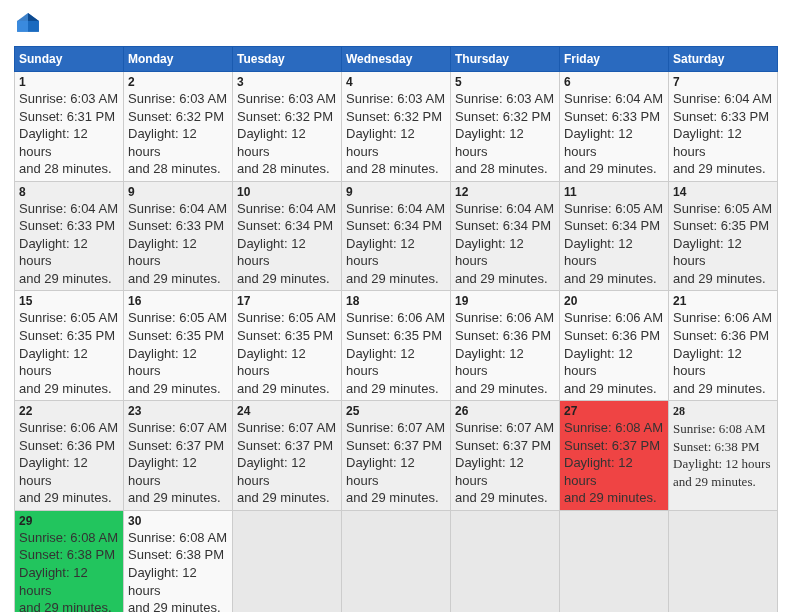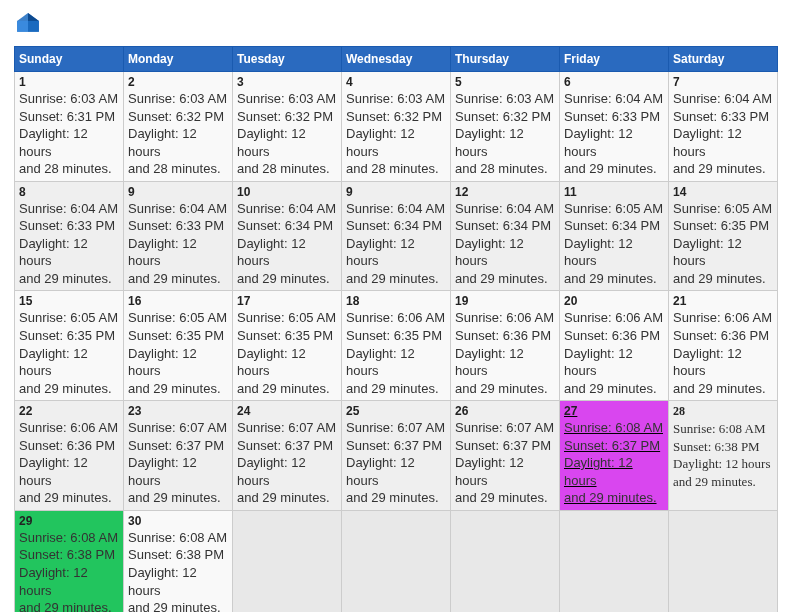--- a/index.html
+++ b/index.html
@@ -242,21 +242,21 @@
             <div class="day-info">Sunrise: 6:07 AM<br>Sunset: 6:37 PM<br>Daylight: 12 hours<br>and 29 minutes.</div>
           </td>
           <td style="background: rgb(239, 239, 239); margin-top: 16px;">
             <span class="day-number">25</span>
             <div class="day-info">Sunrise: 6:07 AM<br>Sunset: 6:37 PM<br>Daylight: 12 hours<br>and 29 minutes.</div>
           </td>
           <td style="background: rgb(239, 239, 239);">
             <span class="day-number">26</span>
             <div class="day-info">Sunrise: 6:07 AM<br>Sunset: 6:37 PM<br>Daylight: 12 hours<br>and 29 minutes.</div>
           </td>
-          <td style="background: #d946ef; text-decoration: underline;">
+          <td style="background: #ef4444;">
             <span class="day-number">27</span>
             <div class="day-info">Sunrise: 6:08 AM<br>Sunset: 6:37 PM<br>Daylight: 12 hours<br>and 29 minutes.</div>
           </td>
           <td style="background: rgb(239, 239, 239); font-family: Liberation Serif, serif;">
             <span class="day-number">28</span>
             <div class="day-info">Sunrise: 6:08 AM<br>Sunset: 6:38 PM<br>Daylight: 12 hours<br>and 29 minutes.</div>
           </td>
         </tr>
         <tr>
           <td style="background: #22c55e;">

